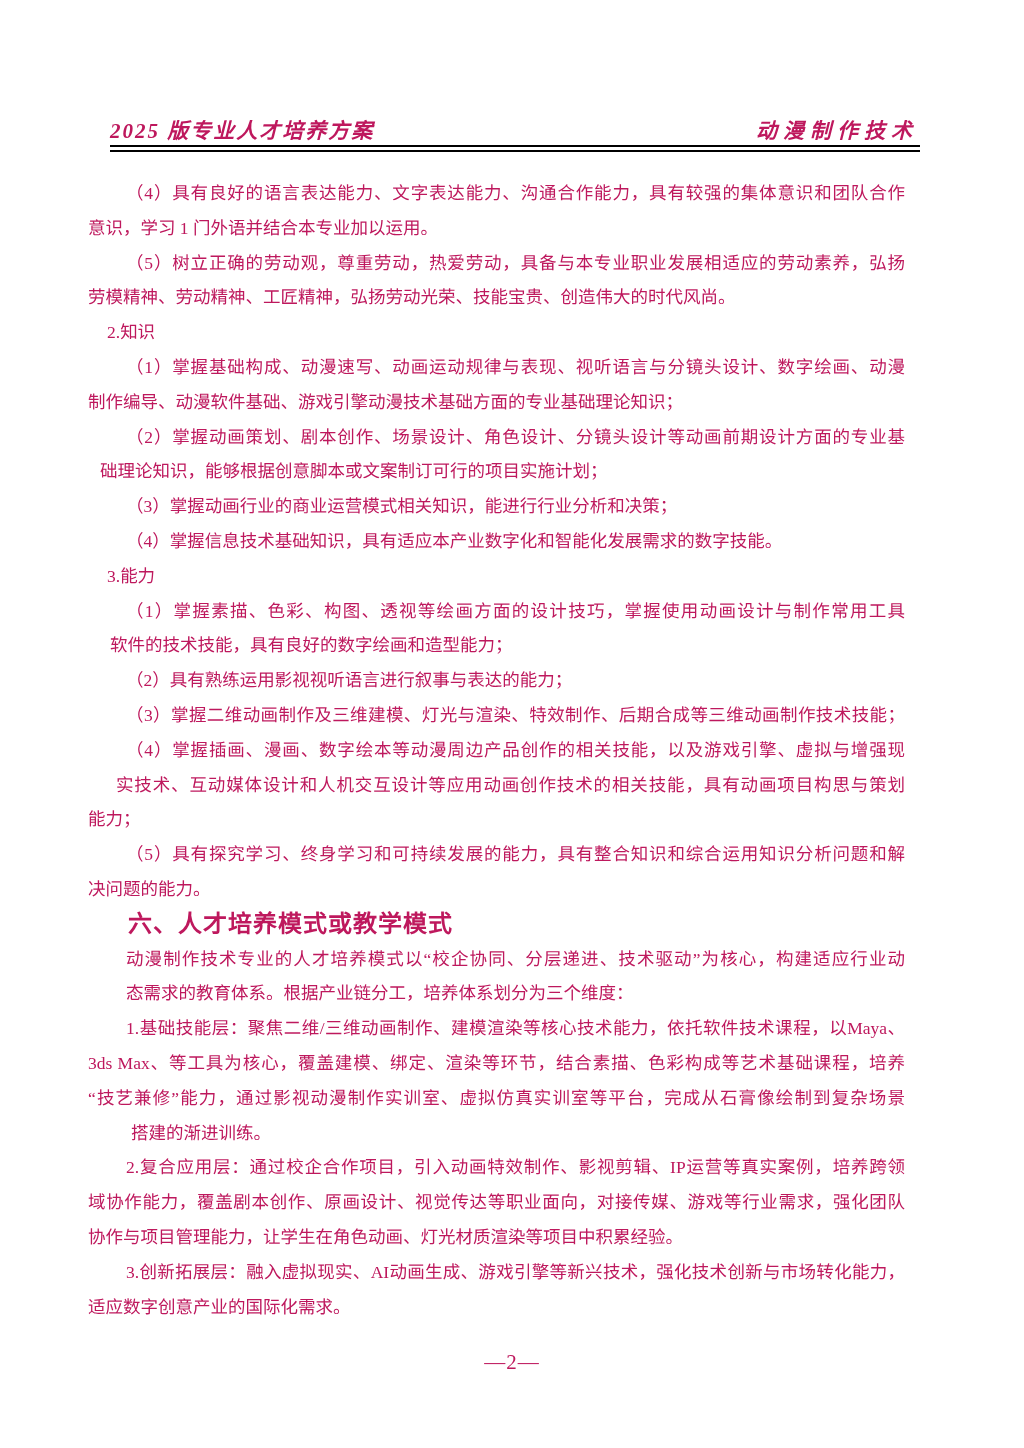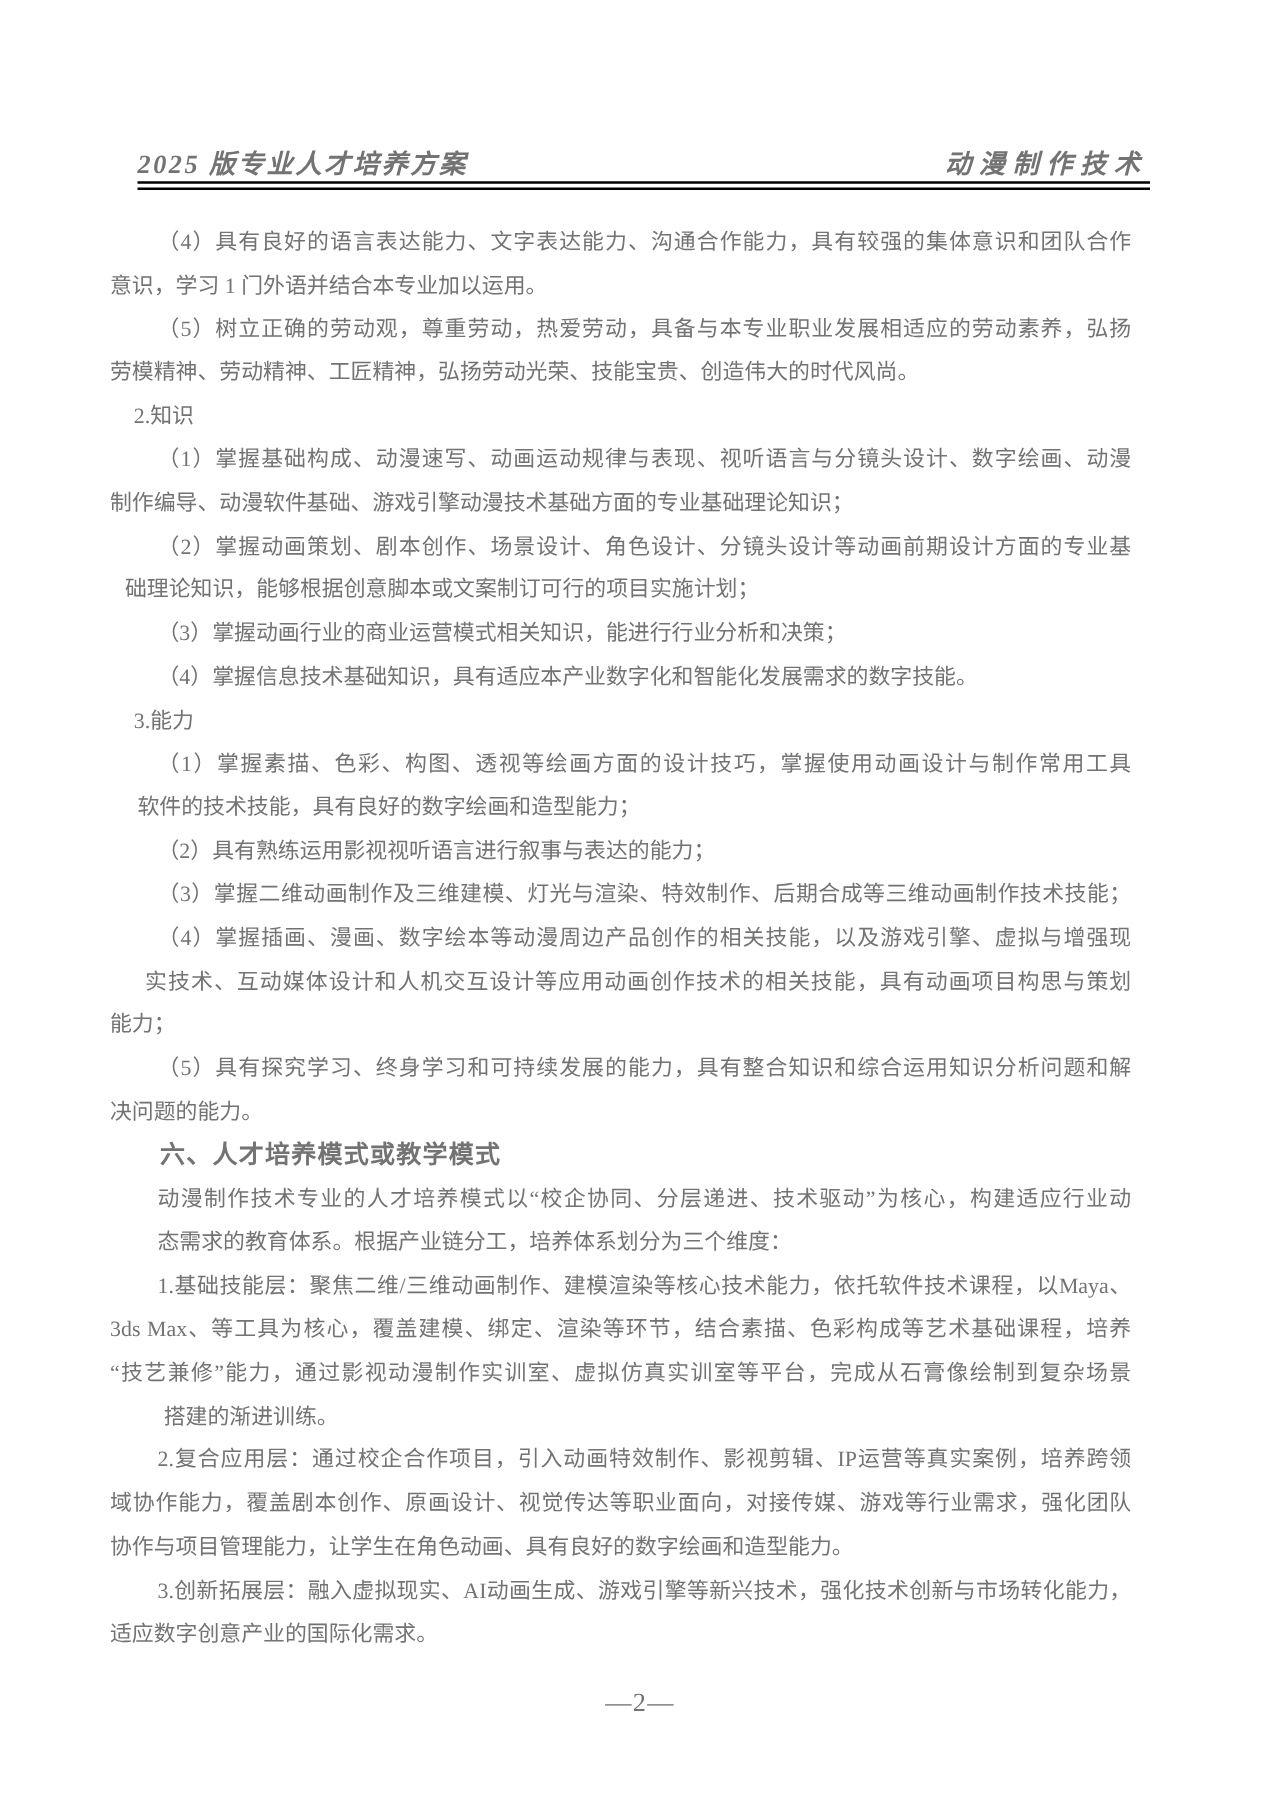--- a/index.html
+++ b/index.html
@@ -6,21 +6,21 @@
     margin: 0;
     padding: 0;
     background: #e8e8e8;
   }
   .page {
     position: relative;
     width: 1024px;
     height: 1448px;
     margin: 0 auto;
     background: #ffffff;
-    color: #737373;
+    color: #be185d;
     font-family: "Liberation Serif", "DejaVu Serif", serif;
     overflow: hidden;
   }
   
   .page-header {
     position: absolute;
     left: 110px;
     right: 106px;
     top: 114px;
     display: flex;
@@ -60,21 +60,21 @@
     overflow: visible;
   }
   .line.fill {
     white-space: normal;
     text-align-last: justify;
     overflow: hidden;
   }
   .line.bold {
     font-family: "Liberation Sans", "DejaVu Sans", sans-serif;
     font-weight: bold;
-    font-size: 20px;
+    font-size: 24px;
     letter-spacing: 1px;
   }
   
   .page-footer {
     position: absolute;
     left: 0;
     width: 100%;
     top: 1350px;
     text-align: center;
     font-size: 21px;
@@ -117,21 +117,21 @@
       <div class="line" style="padding-left: 0px;">决问题的能力。</div>
       <div class="line bold" style="padding-left: 40px;">六、人才培养模式或教学模式</div>
       <div class="line fill" style="padding-left: 38px;">动漫制作技术专业的人才培养模式以“校企协同、分层递进、技术驱动”为核心，构建适应行业动</div>
       <div class="line" style="padding-left: 38px;">态需求的教育体系。根据产业链分工，培养体系划分为三个维度：</div>
       <div class="line fill" style="padding-left: 38px;">1.基础技能层：聚焦二维/三维动画制作、建模渲染等核心技术能力，依托软件技术课程，以Maya、</div>
       <div class="line fill" style="padding-left: 0px;">3ds Max、等工具为核心，覆盖建模、绑定、渲染等环节，结合素描、色彩构成等艺术基础课程，培养</div>
       <div class="line fill" style="padding-left: 0px;">“技艺兼修”能力，通过影视动漫制作实训室、虚拟仿真实训室等平台，完成从石膏像绘制到复杂场景</div>
       <div class="line" style="padding-left: 0px; margin-left: 43px;">搭建的渐进训练。</div>
       <div class="line fill" style="padding-left: 38px;">2.复合应用层：通过校企合作项目，引入动画特效制作、影视剪辑、IP运营等真实案例，培养跨领</div>
       <div class="line fill" style="padding-left: 0px;">域协作能力，覆盖剧本创作、原画设计、视觉传达等职业面向，对接传媒、游戏等行业需求，强化团队</div>
-      <div class="line" style="padding-left: 0px;">协作与项目管理能力，让学生在角色动画、具有良好的数字绘画和造型能力。</div>
+      <div class="line" style="padding-left: 0px;">协作与项目管理能力，让学生在角色动画、灯光材质渲染等项目中积累经验。</div>
       <div class="line fill" style="padding-left: 38px;">3.创新拓展层：融入虚拟现实、AI动画生成、游戏引擎等新兴技术，强化技术创新与市场转化能力，</div>
       <div class="line" style="padding-left: 0px;">适应数字创意产业的国际化需求。</div>
     </main>
 
   <div class="page-footer">
     <span>—2—</span>
   </div>
 
 </div>
 

